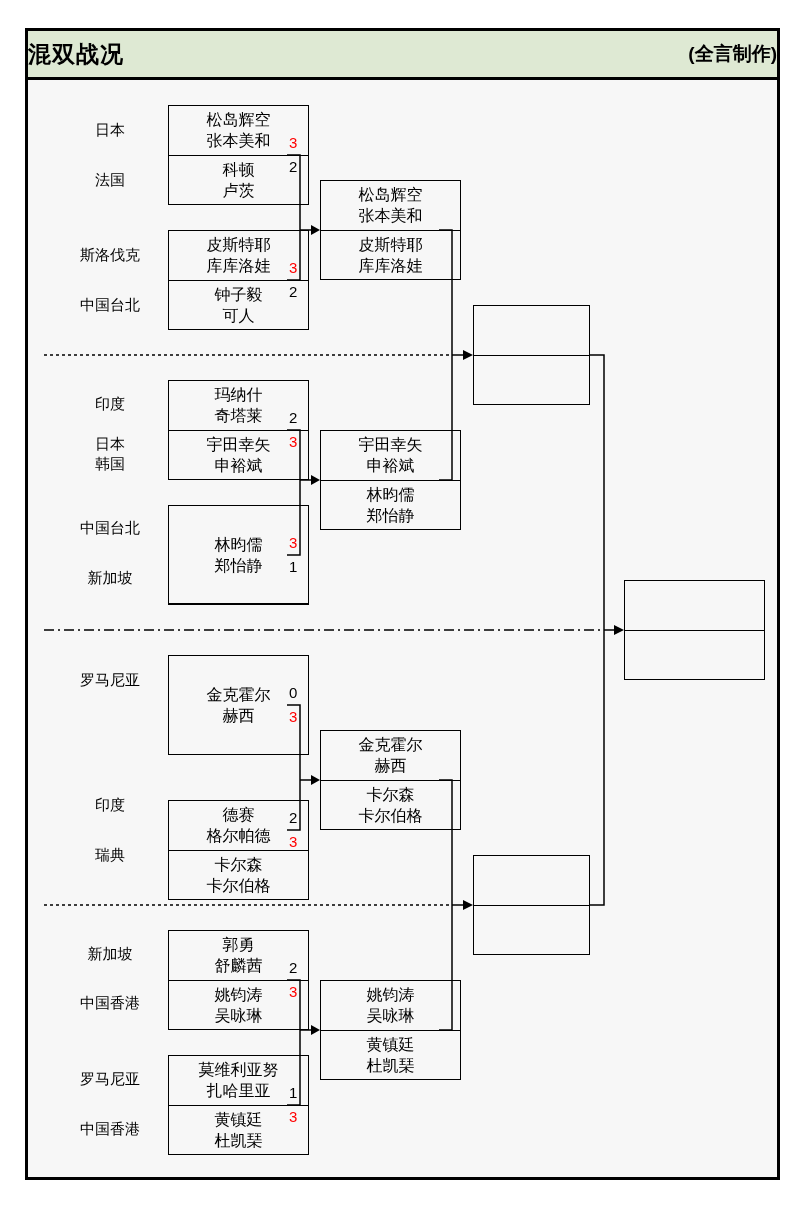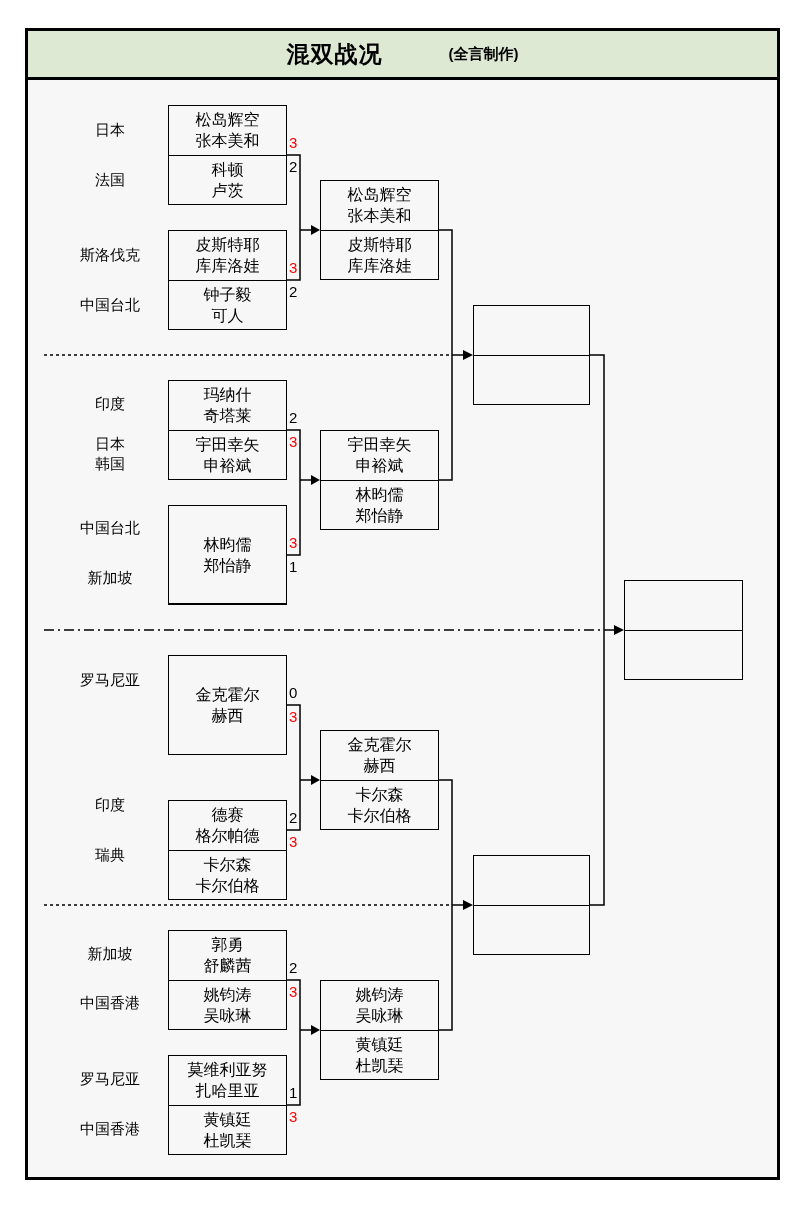--- a/index.html
+++ b/index.html
@@ -14,31 +14,31 @@
     position:relative;width:802px;height:1211px;background:#ffffff;
     font-family:"Liberation Sans",sans-serif;color:var(--text);
     overflow:hidden;
   }
   .frame{
     position:absolute;left:25px;top:28px;width:755px;height:1152px;
     border:3px solid var(--line);box-sizing:border-box;background:var(--page-bg);
   }
   .header{
     height:46px;background:var(--header-bg);border-bottom:3px solid var(--line);
-    display:flex;align-items:center;justify-content:center;gap:22px;
+    display:flex;align-items:center;justify-content:space-between;gap:22px;
   }
   .title-main{font-size:23px;font-weight:bold;letter-spacing:1px;}
-  .title-credit{font-size:15px;font-weight:bold;padding-left:44px;}
+  .title-credit{font-size:19px;font-weight:bold;padding-left:44px;}
   .overlay{position:absolute;left:0;top:0;z-index:2;pointer-events:none;}
   .country{
     position:absolute;left:55px;width:110px;text-align:center;
     font-size:15px;line-height:20px;white-space:pre-line;z-index:3;
   }
   .match,.pairbox{
-    position:absolute;width:119px;height:100px;border:1.5px solid var(--line);
+    position:absolute;width:141px;height:100px;border:1.5px solid var(--line);
     box-sizing:border-box;display:flex;flex-direction:column;z-index:3;
   }
   .match{left:168px;}
   .pairbox.winner{left:320px;}
   .pairbox.semi{left:473px;width:117px;}
   .pairbox.final{left:624px;}
   .slot{
     flex:1;display:flex;align-items:center;justify-content:center;
     text-align:center;white-space:pre-line;font-size:16px;line-height:21px;
   }

